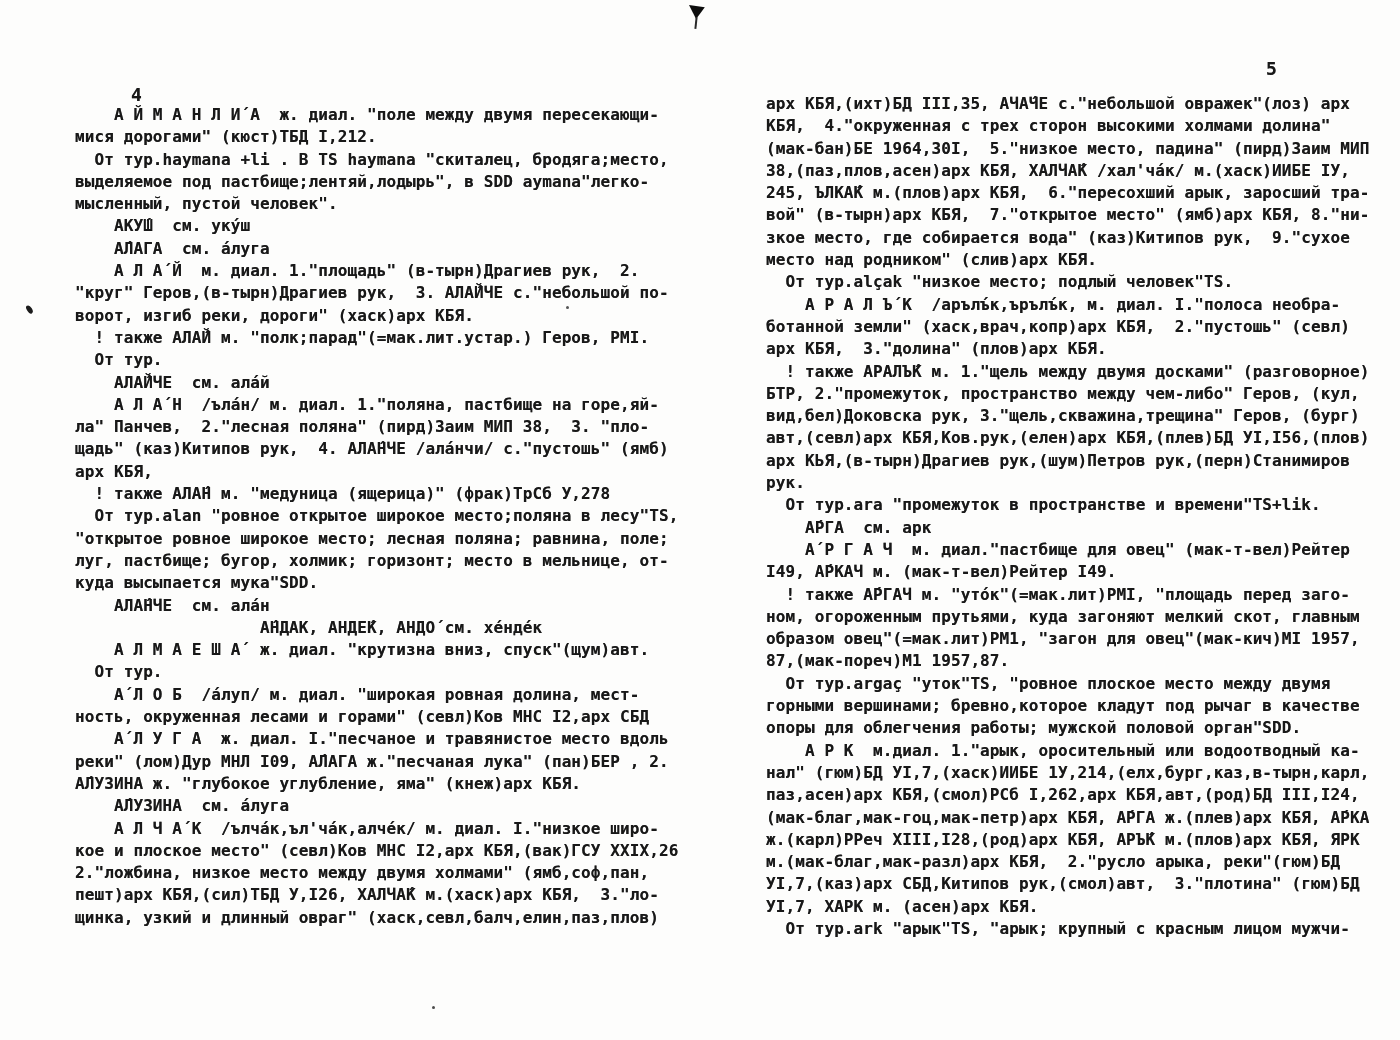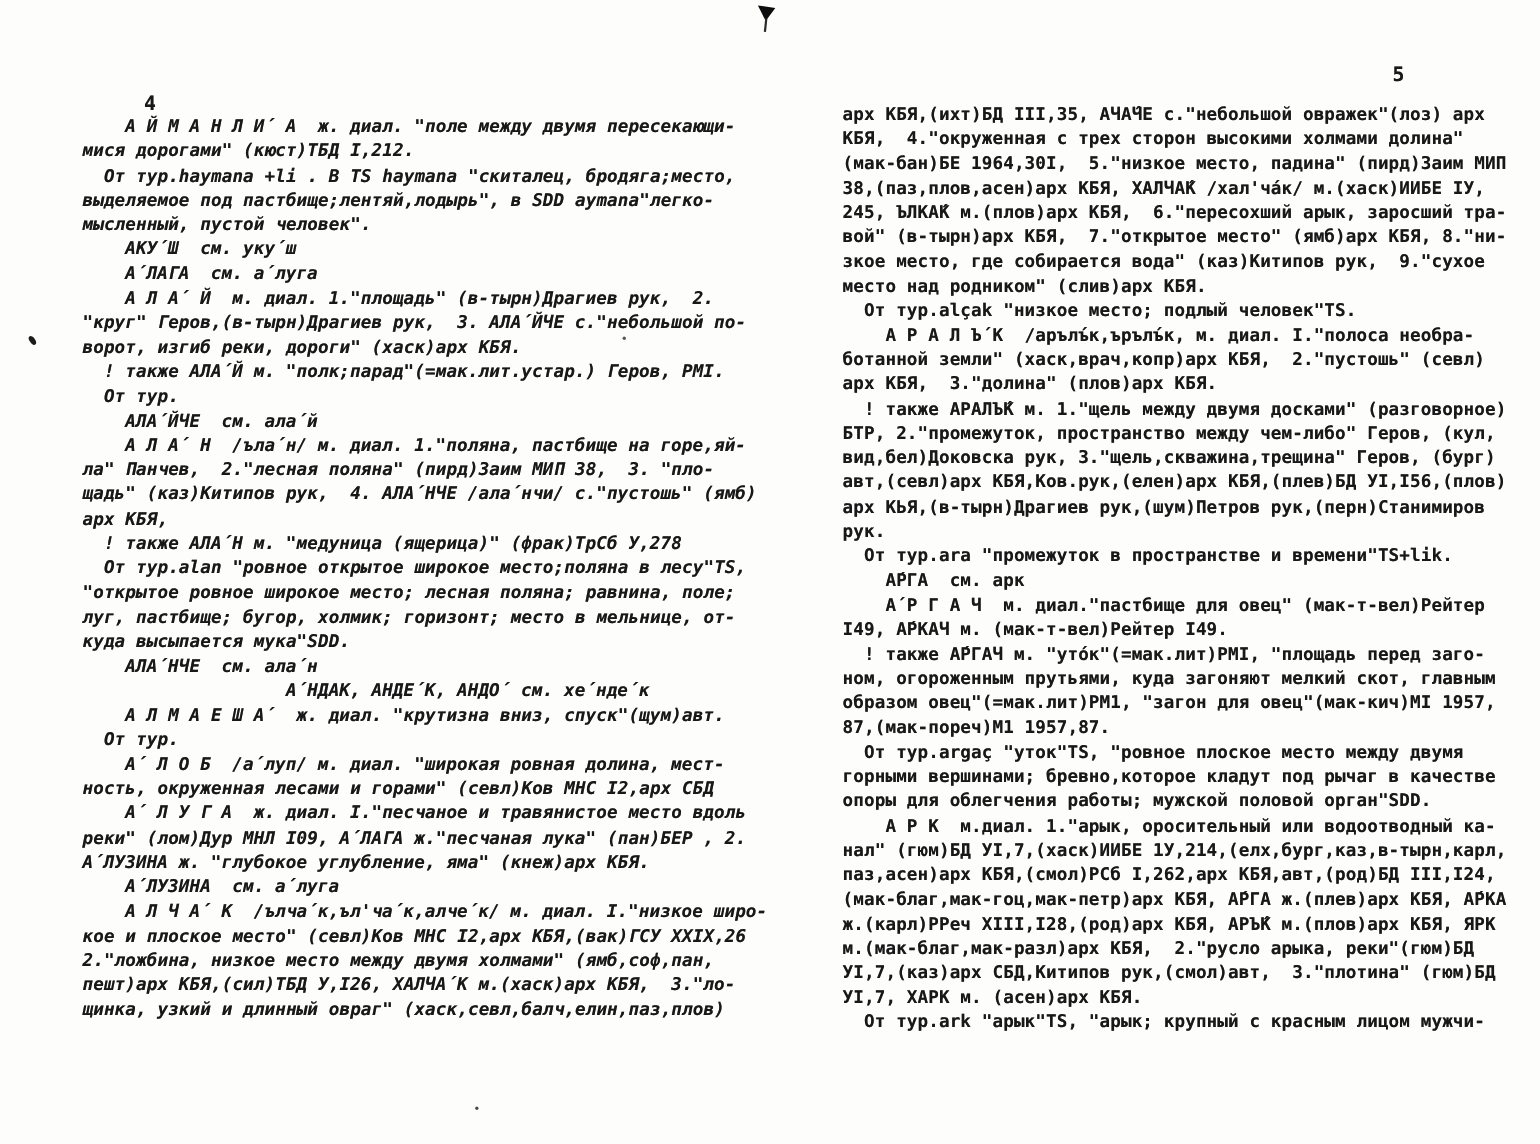--- a/index.html
+++ b/index.html
@@ -19,21 +19,21 @@
   .column {
     position: absolute;
     white-space: pre;
     font-size: 16px;
     font-weight: bold;
     line-height: 22.3px;
     letter-spacing: 0.1px;
     text-shadow: 0 0 0.5px rgba(10,10,10,0.55);
   }
   .column .line { height: 22.3px; }
-  #left-col  { left: 75px;  top: 104px; width: 600px; font-style: italic; }
+  #left-col  { left: 75px;  top: 104px; width: 600px; }
   #right-col { left: 766px; top: 93px;  width: 612px; }
   .pagenum {
     position: absolute;
     font-size: 18px;
     font-weight: bold;
     text-shadow: 0 0 0.5px rgba(10,10,10,0.55);
   }
   #pagenum-left  { left: 131px;  top: 84px; }
   #pagenum-right { left: 1266px; top: 58px; }
   

